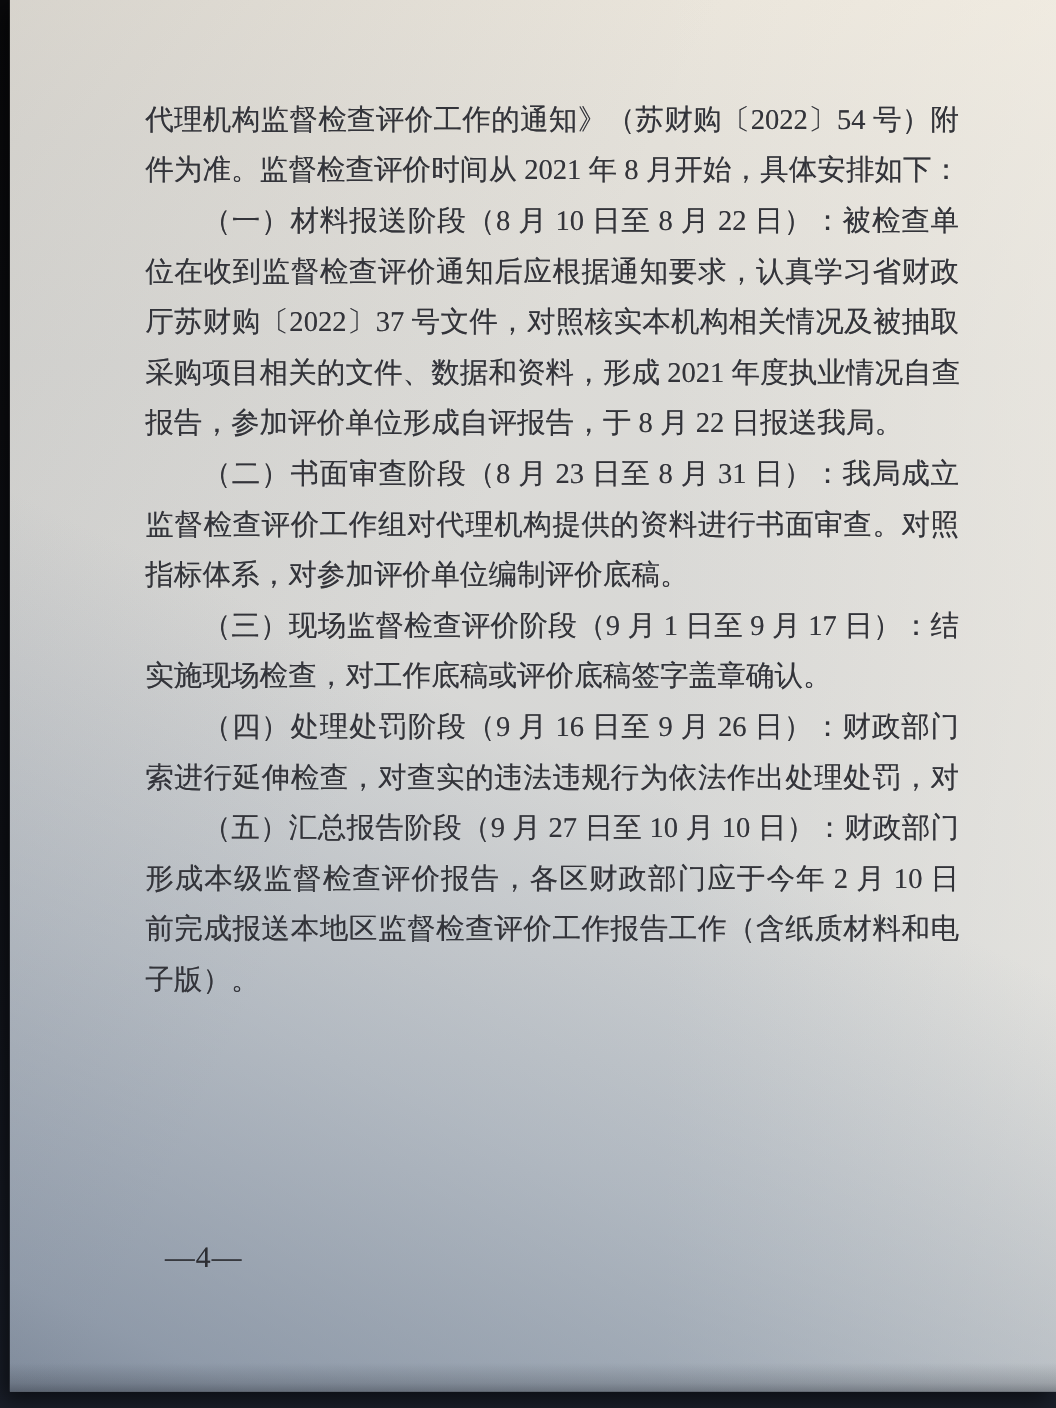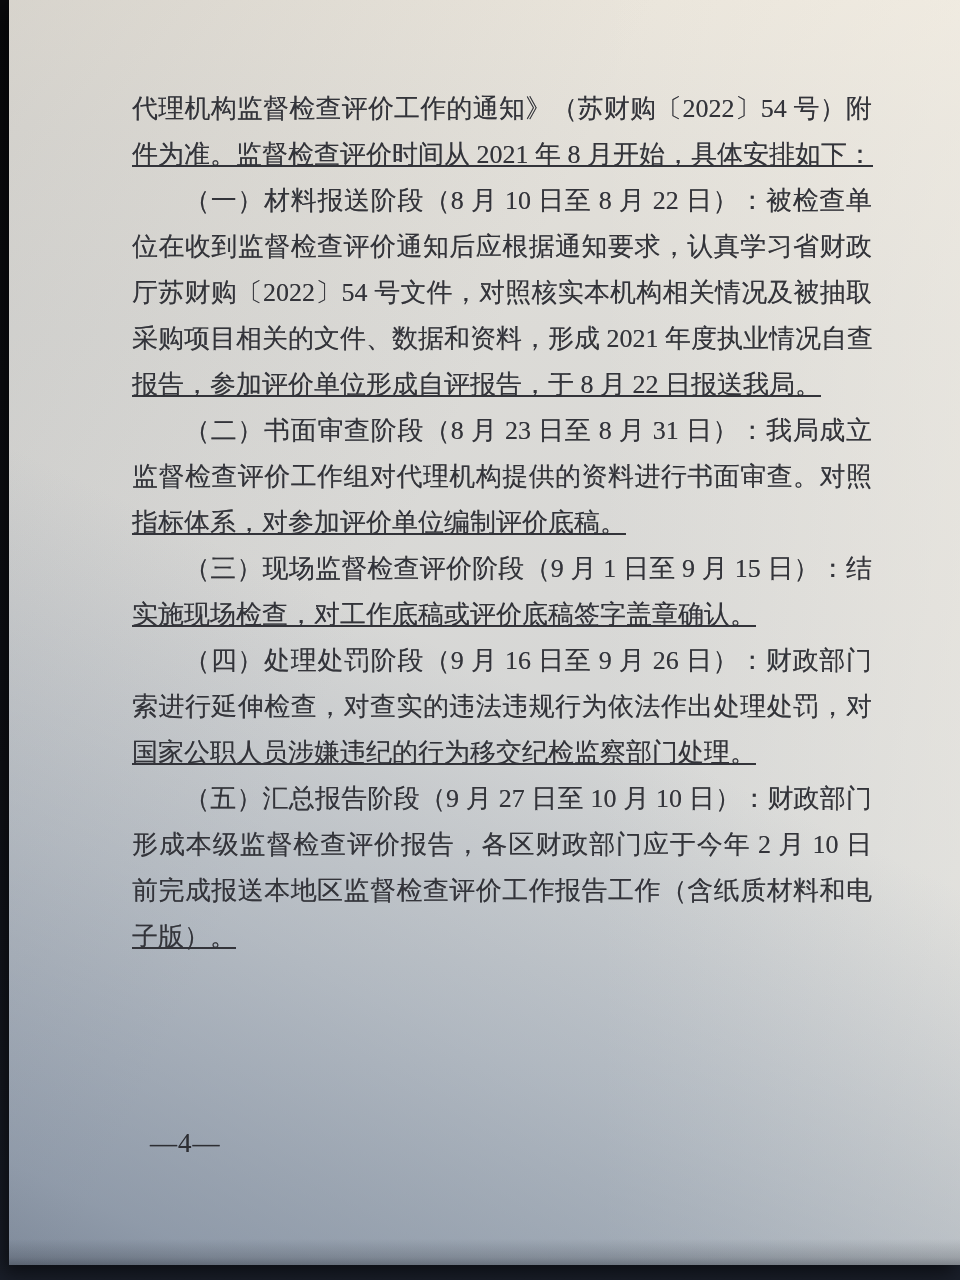--- a/index.html
+++ b/index.html
@@ -58,21 +58,20 @@
     text-shadow: 0 0 0.6px rgba(51,52,58,0.55);
   }
   .line {
     white-space: nowrap;
     text-align: justify;
     text-align-last: justify;
     height: 46px;
   }
   .line.short {
     text-align-last: left;
-    text-decoration: underline;
   }
   .line.indent {
     padding-left: 52px;
   }
   .page-number {
     position: absolute;
     left: 141px;
     top: 1128px;
     color: #2d2e33;
     font-size: 27px;
@@ -84,30 +83,29 @@
 <body>
 
 <div class="backdrop"></div>
 
 <div class="paper">
   <div class="text-block">
       <div class="line">代理机构监督检查评价工作的通知》（苏财购〔2022〕54 号）附</div>
       <div class="line short">件为准。监督检查评价时间从 2021 年 8 月开始，具体安排如下：</div>
       <div class="line indent">（一）材料报送阶段（8 月 10 日至 8 月 22 日）：被检查单</div>
       <div class="line">位在收到监督检查评价通知后应根据通知要求，认真学习省财政</div>
-      <div class="line">厅苏财购〔2022〕54 号文件，对照核实本机构相关情况及被抽取</div>
+      <div class="line">厅苏财购〔2022〕37 号文件，对照核实本机构相关情况及被抽取</div>
       <div class="line">采购项目相关的文件、数据和资料，形成 2021 年度执业情况自查</div>
       <div class="line short">报告，参加评价单位形成自评报告，于 8 月 22 日报送我局。</div>
       <div class="line indent">（二）书面审查阶段（8 月 23 日至 8 月 31 日）：我局成立</div>
       <div class="line">监督检查评价工作组对代理机构提供的资料进行书面审查。对照</div>
       <div class="line short">指标体系，对参加评价单位编制评价底稿。</div>
-      <div class="line indent">（三）现场监督检查评价阶段（9 月 1 日至 9 月 15 日）：结</div>
+      <div class="line indent">（三）现场监督检查评价阶段（9 月 1 日至 9 月 17 日）：结</div>
       <div class="line short">实施现场检查，对工作底稿或评价底稿签字盖章确认。</div>
       <div class="line indent">（四）处理处罚阶段（9 月 16 日至 9 月 26 日）：财政部门</div>
       <div class="line">索进行延伸检查，对查实的违法违规行为依法作出处理处罚，对</div>
-      <div class="line short">国家公职人员涉嫌违纪的行为移交纪检监察部门处理。</div>
       <div class="line indent">（五）汇总报告阶段（9 月 27 日至 10 月 10 日）：财政部门</div>
       <div class="line">形成本级监督检查评价报告，各区财政部门应于今年 2 月 10 日</div>
       <div class="line">前完成报送本地区监督检查评价工作报告工作（含纸质材料和电</div>
       <div class="line short">子版）。</div>
     </div>
   <div class="page-number">—4—</div>
 </div>
 
 </body></html>

